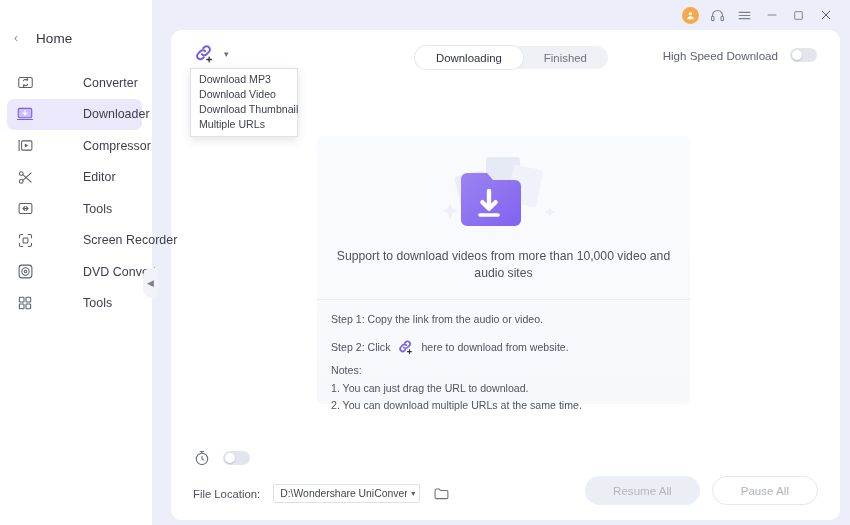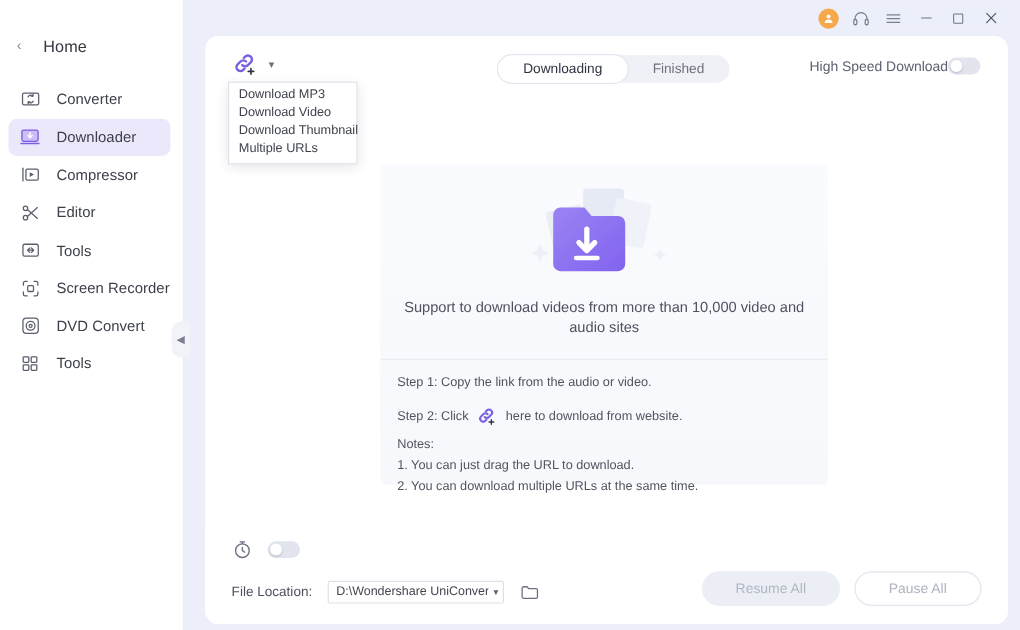--- a/index.html
+++ b/index.html
@@ -35,20 +35,21 @@
     letter-spacing: .1px;
   }
   .nav { margin-top: 14px; }
   .nav-item {
     position: relative;
     display: flex; align-items: center;
     height: 31px; margin: 0 10px 0 7px;
     padding-left: 7px;
     border-radius: 7px;
     cursor: default;
+    gap: 36px;
   }
   .nav-item + .nav-item { margin-top: 0.5px; text-align: right; }
   .nav-item .nav-ico {
     width: 22px; height: 22px;
     display: flex; align-items: center; justify-content: center;
     flex: 0 0 22px;
   }
   .nav-item .nav-ico svg { display: block; }
   .nav-label {
     font-size: 12.4px; color: #3c3f49;
@@ -134,21 +135,21 @@
     font-size: 11.4px; color: #6e727f;
     border-radius: 12px;
   }
   .seg-tab.active {
     background: #ffffff; color: #2f3340;
     box-shadow: 0 0 0 1px #e4e7ef;
   }
 
   .hsd {
     position: absolute; right: 23px; top: 18px;
-    display: flex; align-items: center; 
+    display: flex; align-items: center; gap: 12px;
   }
   .hsd-label { font-size: 11.6px; color: #5c6070; }
 
   .switch {
     width: 27px; height: 14px; border-radius: 8px;
     background: #e2e5ee; position: relative;
     flex: 0 0 27px;
   }
   .switch .knob {
     position: absolute; left: 2px; top: 2px;

